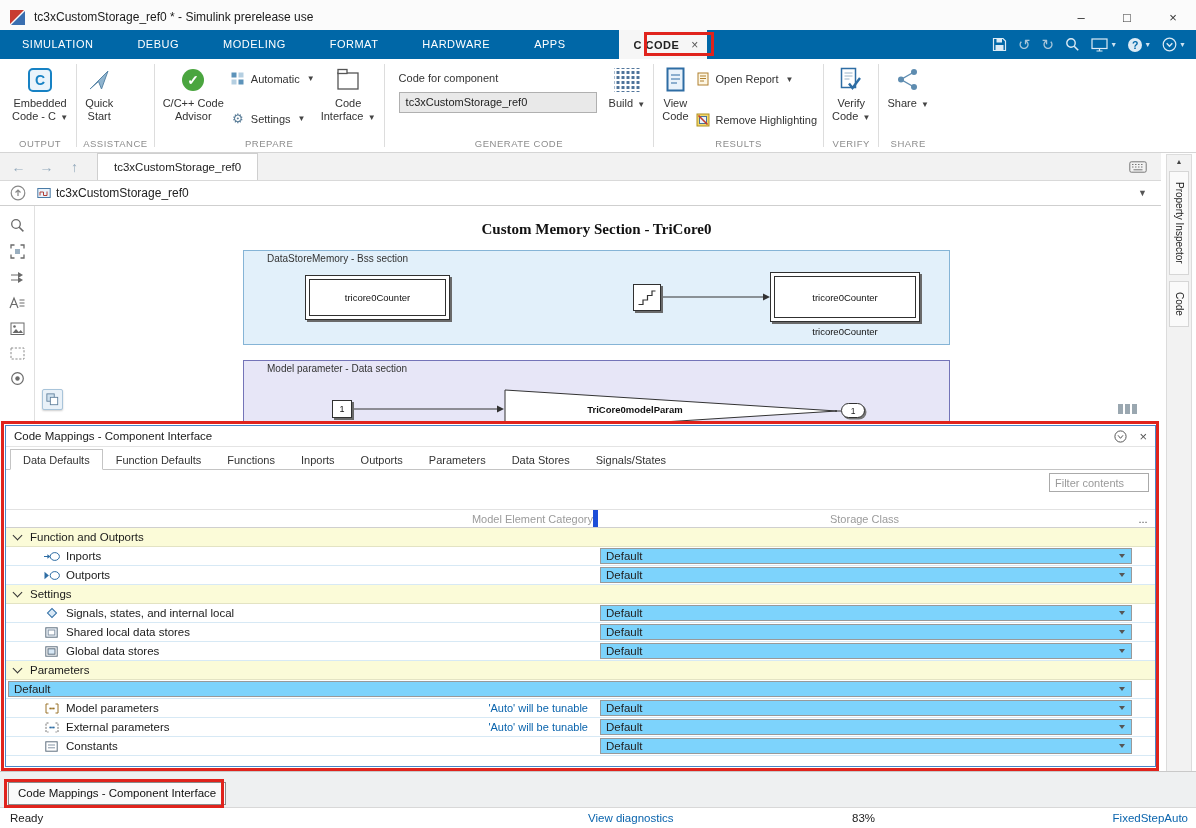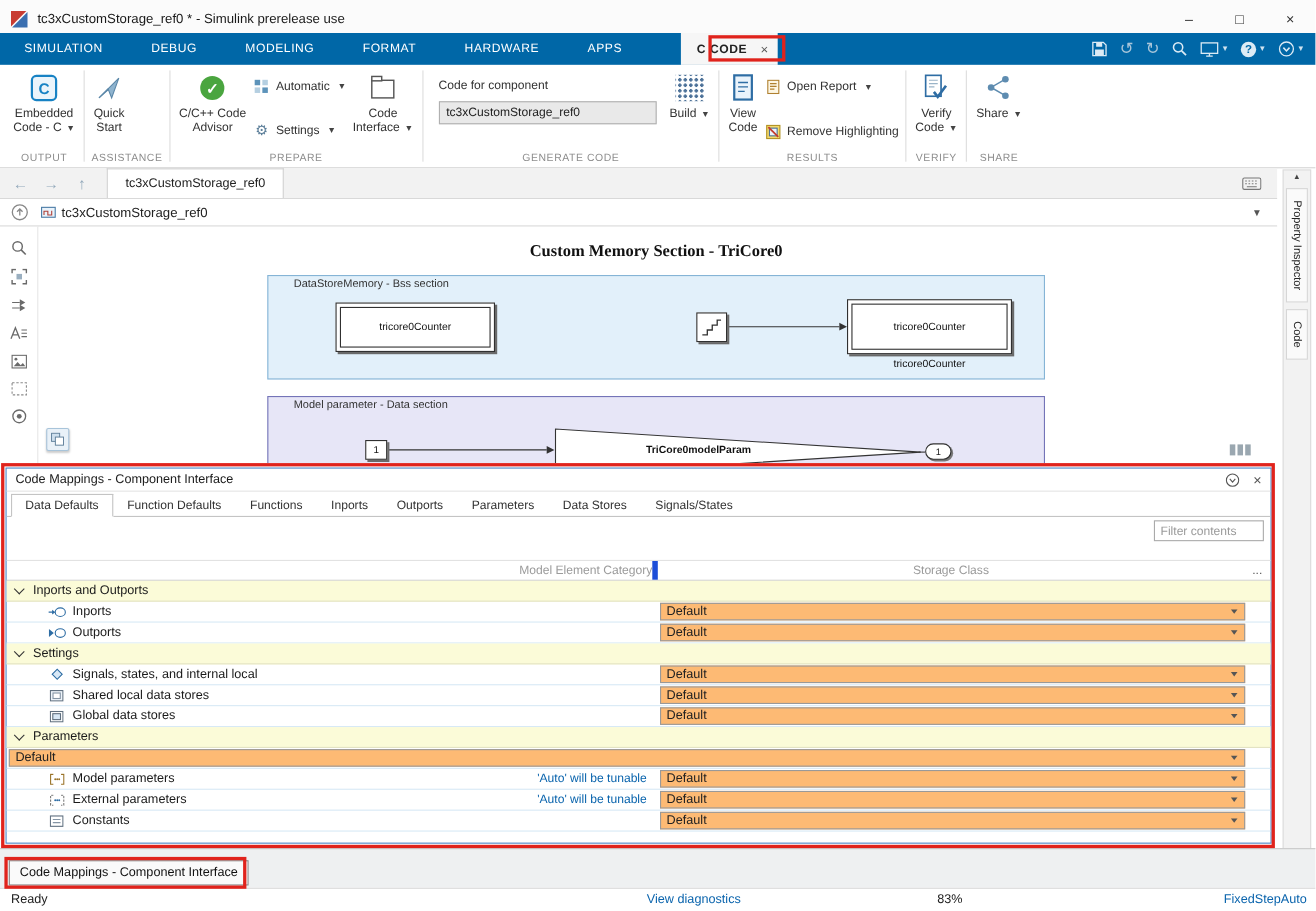--- a/index.html
+++ b/index.html
@@ -105,21 +105,21 @@
 .ch-sc {flex:1; text-align:center; line-height:18px;}
 .ch-dots {width:24px; text-align:center; color:#555; line-height:18px;}
 .cm-rows {flex:1;}
 .cm-row {height:19px; display:flex; align-items:center; border-bottom:1px solid #d7e9f5; font-size:11.5px; color:#1a1a1a;}
 .cm-row.section {background:#fbfbd8; border-bottom-color:#e3e3c3;}
 .sec-chev {width:7px; height:7px; border-right:1.5px solid #333; border-bottom:1.5px solid #333; transform:rotate(45deg); margin:0 9px 3px 8px;}
 .cat-cell {width:592px; height:100%; display:flex; align-items:center; padding-left:36px;}
 .ic {display:inline-flex; width:19px; justify-content:center; margin-right:5px;}
 .note {margin-left:auto; padding-right:10px; color:#0a64ad; font-size:11px;}
 .sc-cell {flex:1; height:100%; padding:1px 3px 1px 2px; display:flex;}
-.dropdown {flex:1; border:1px solid #999; background:#fdba74; display:flex; align-items:center; padding-left:5px; font-size:11.5px; color:#222;}
+.dropdown {flex:1; border:1px solid #999; background:#7dd3fc; display:flex; align-items:center; padding-left:5px; font-size:11.5px; color:#222;}
 .dd-arrow {margin-left:auto; margin-right:6px; width:0; height:0; border-left:3.5px solid transparent; border-right:3.5px solid transparent; border-top:4.5px solid #555;}
 .dots-cell {width:20px;}
 
 
 .bottomband {position:absolute; left:0; top:771px; width:100%; height:36px; background:#eef0f1; border-top:1px solid #c9c9c9;}
 .bottom-tab {position:absolute; left:8px; top:782px; height:23px; background:#fafafa; border:1px solid #8a8a8a; padding:0 9px; line-height:21px; font-size:11.5px; color:#111; z-index:5;}
 .statusbar {position:absolute; left:0; top:807px; width:100%; height:21px; background:#fff; border-top:1px solid #d8d8d8; font-size:11.5px;}
 .statusbar > * {position:absolute; line-height:20px;}
 .st-ready {left:10px; color:#222;}
 .st-diag {left:588px; color:#0a64ad;}
@@ -528,21 +528,21 @@
   </div>
   <div class="cm-gap"></div>
   <div class="cm-colheader">
     <span class="ch-cat">Model Element Category</span>
     <span class="ch-sc">Storage Class</span>
     <span class="ch-dots">...</span>
   </div>
   <div class="cm-rows" id="cm-rows">
       <div class="cm-row section">
         <span class="sec-chev"></span>
-        <span class="sec-label">Inports and Outports</span>
+        <span class="sec-label">Function and Outports</span>
       </div>
       <div class="cm-row item">
         <div class="cat-cell">
           <span class="ic">
             <svg width="16" height="11" viewBox="0 0 16 11">
               <path d="M0 5.5h4.5" stroke="#2e6da4"></path>
               <path d="M3.4 3.3L6.4 5.5 3.4 7.7z" fill="#2e6da4"></path>
               <ellipse cx="10.8" cy="5.5" rx="4.6" ry="3.9" fill="#fff" stroke="#2e6da4"></ellipse>
             </svg>
           </span>

